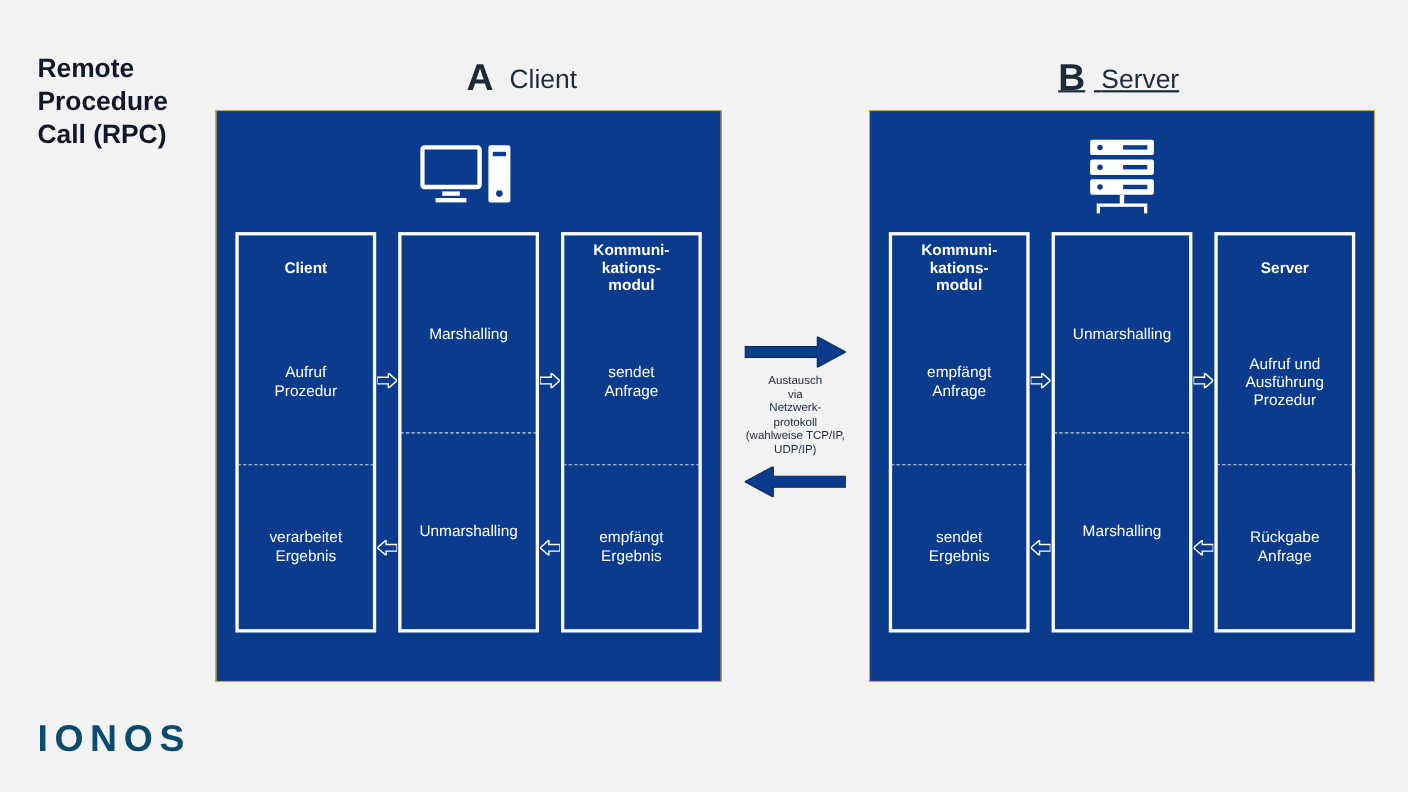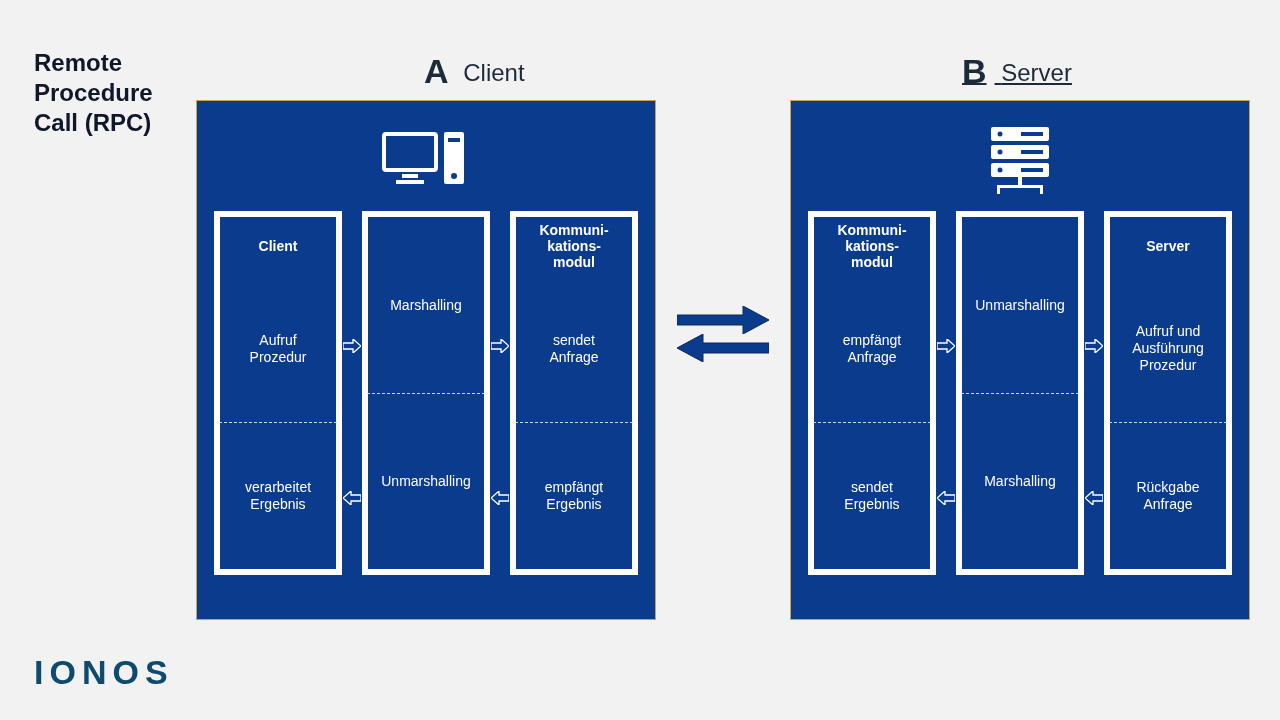--- a/index.html
+++ b/index.html
@@ -68,21 +68,21 @@
 
   .cols {
     position: relative;
     display: flex;
     gap: 20px;
     margin-top: 6px;
   }
   .col {
     width: 128px;
     height: 364px;
-    border: 6px solid #ffffff;
+    border: 3px solid #ffffff;
     display: flex;
     flex-direction: column;
   }
   .col-head {
     height: 58px;
     display: flex;
     align-items: center;
     justify-content: center;
     font-weight: 700;
     font-size: 14px;
@@ -287,20 +287,26 @@
     </div>
   </div>
 </div>
 
 <div class="net">
   <div class="big-arrow">
     <svg width="92" height="28" viewBox="0 0 92 28">
       <path d="M0 9h66V0l26 14-26 14v-9H0z" fill="#0b3b8c" stroke="#0a2a5a" stroke-width="1"></path>
     </svg>
   </div>
+  <div class="caption">Austausch
+via
+Netzwerk-
+protokoll
+(wahlweise TCP/IP,
+UDP/IP)</div>
   <div class="big-arrow">
     <svg width="92" height="28" viewBox="0 0 92 28">
       <path d="M92 9H26V0L0 14l26 14v-9h66z" fill="#0b3b8c" stroke="#0a2a5a" stroke-width="1"></path>
     </svg>
   </div>
 </div>
 
 <div class="logo">IONOS</div>
 
 </body></html>

